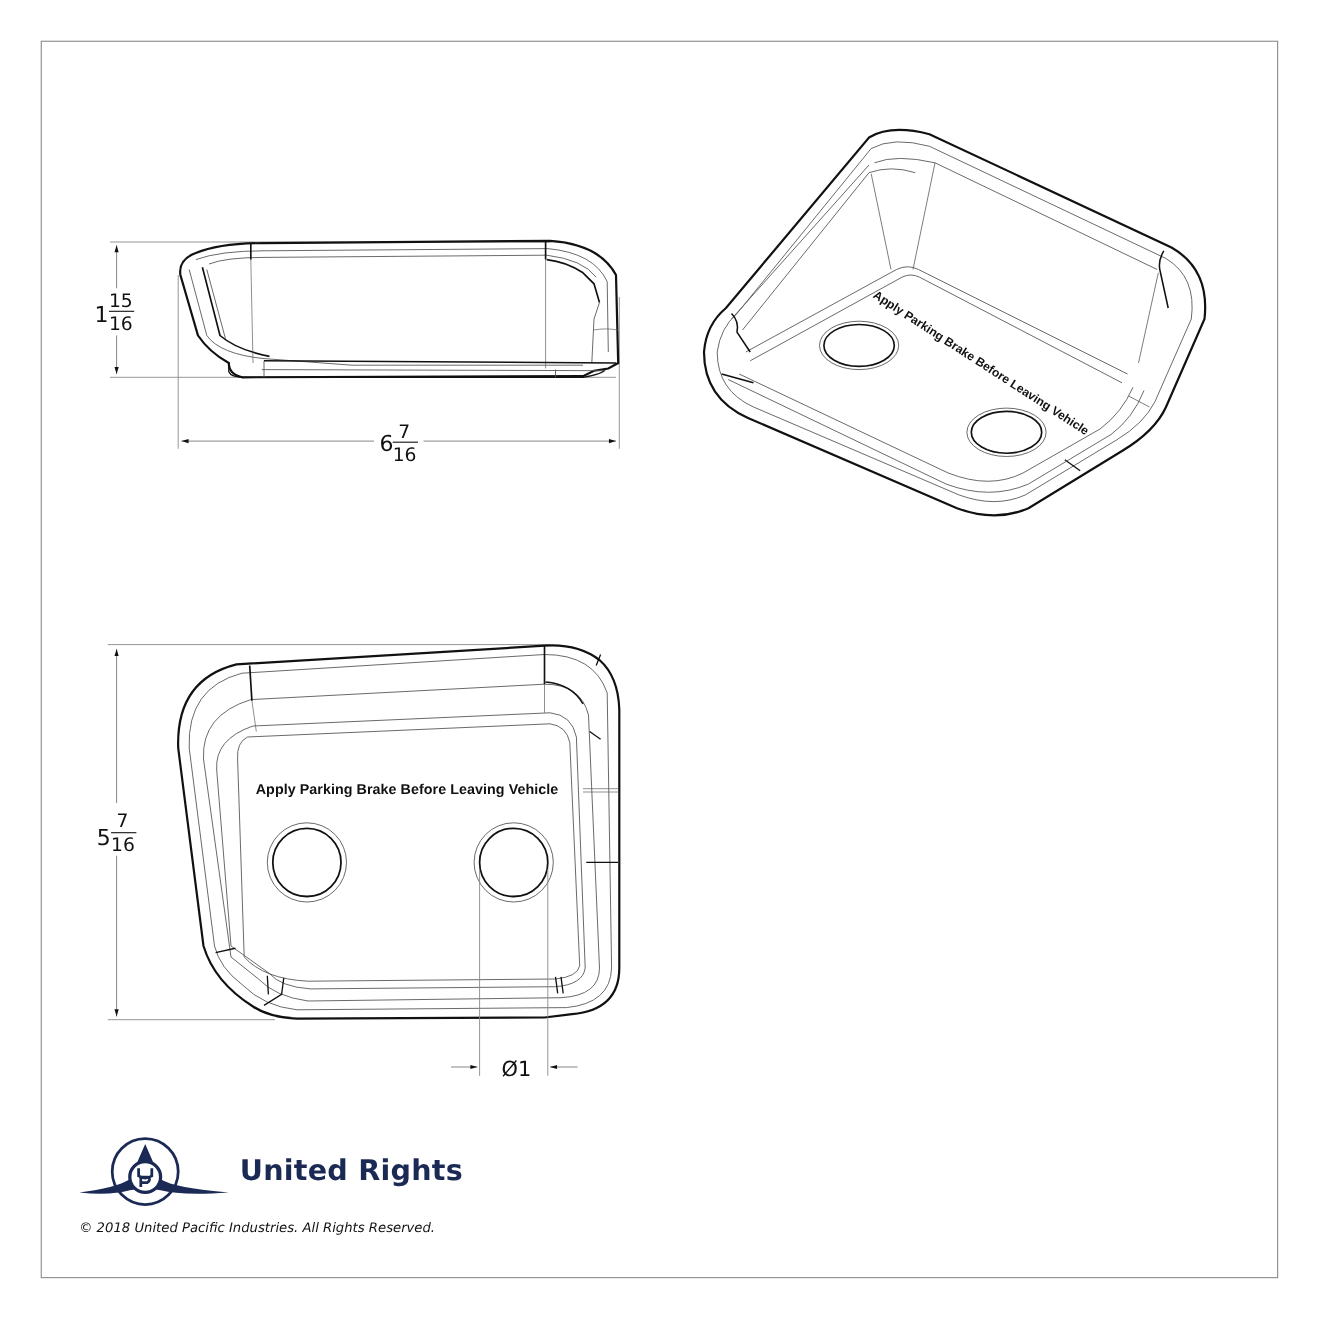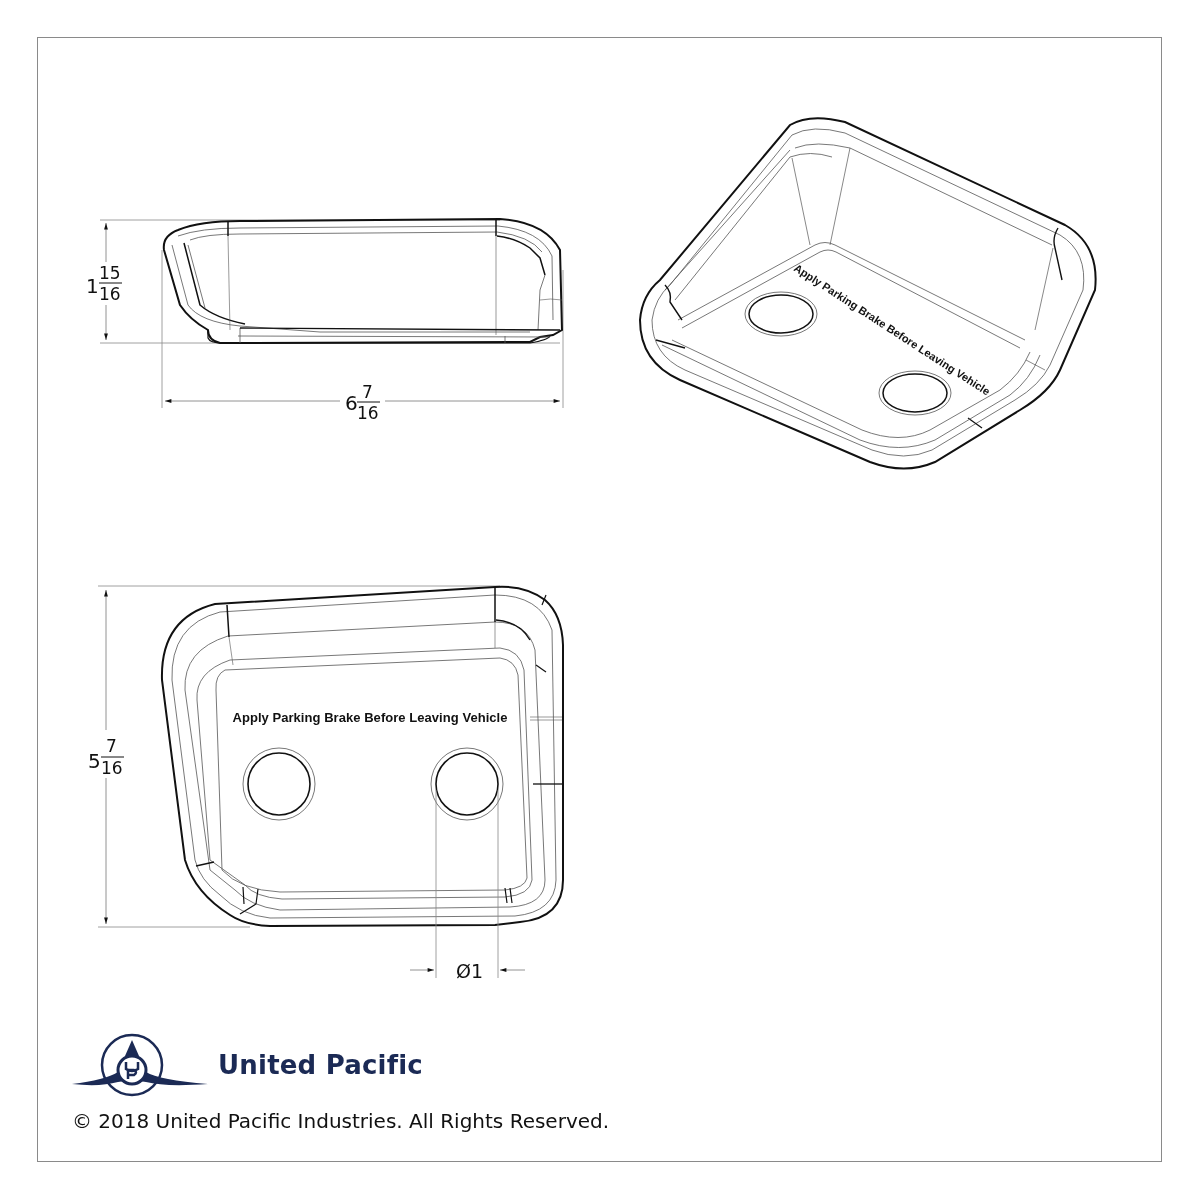--- a/index.html
+++ b/index.html
@@ -6,22 +6,22 @@
   body { width: 1200px; height: 1200px; position: relative; overflow: hidden;
          font-family: "DejaVu Sans", sans-serif; }
   .frame { position: absolute; left: 37px; top: 37px; width: 1125px; height: 1125px;
            border: 1.5px solid #8a8a8a; box-sizing: border-box; }
   svg.drawing { position: absolute; left: 0; top: 0; }
   .dim-text { font-family: "DejaVu Sans", sans-serif; fill: #111; }
   .label-text { font-family: "Liberation Sans", sans-serif; font-weight: bold; fill: #111; }
   .brand { position: absolute; left: 70px; top: 1032px; height: 66px; display: flex; align-items: center; }
   .brand-name { font-family: "DejaVu Sans", sans-serif; font-weight: bold; font-size: 26px;
                 color: #1b2a55; margin-left: 8px; letter-spacing: 0.2px; }
-  .copyright { position: absolute; left: 72px; top: 1109px; font-size: 20px; color: #111;
-               font-family: "DejaVu Sans", sans-serif; }
+  .copyright { position: absolute; left: 72px; top: 1109px; font-size: 12px; color: #111;
+               font-family: "DejaVu Sans", sans-serif; font-style: italic; }
 </style>
 </head>
 <body>
 
 <div class="frame"></div>
 
 <svg class="drawing" width="1200" height="1200" viewBox="0 0 1200 1200">
   <defs>
     <marker id="arr" viewBox="0 0 10 10" refX="10" refY="5" markerWidth="10" markerHeight="8" orient="auto-start-reverse">
       <path d="M0,2 L10,5 L0,8 z" fill="#111"></path>
@@ -159,16 +159,16 @@
 </svg>
 
 <div class="brand">
   <svg width="140" height="66" viewBox="0 0 140 66">
     <circle cx="62" cy="33" r="30" fill="none" stroke="#1b2a55" stroke-width="2.5"></circle>
     <path d="M 2 52 Q 35 48 48 40 L 62 8 L 76 40 Q 89 48 138 52 Q 95 55 76 50 L 62 48 L 48 50 Q 30 55 2 52 Z" fill="#1b2a55"></path>
     <circle cx="62" cy="38" r="14" fill="#ffffff" stroke="#1b2a55" stroke-width="3"></circle>
     <path d="M 56 30 L 56 37 Q 62 41 68 37 L 68 30" fill="none" stroke="#1b2a55" stroke-width="2.5"></path>
     <path d="M 58 47 L 58 38 L 64 38 Q 68 40 64 43 L 58 43" fill="none" stroke="#1b2a55" stroke-width="2.5"></path>
   </svg>
-  <span class="brand-name">United Pacific</span>
+  <span class="brand-name">United Rights</span>
 </div>
 
 <div class="copyright">© 2018 United Pacific Industries. All Rights Reserved.</div>
 
 </body></html>

